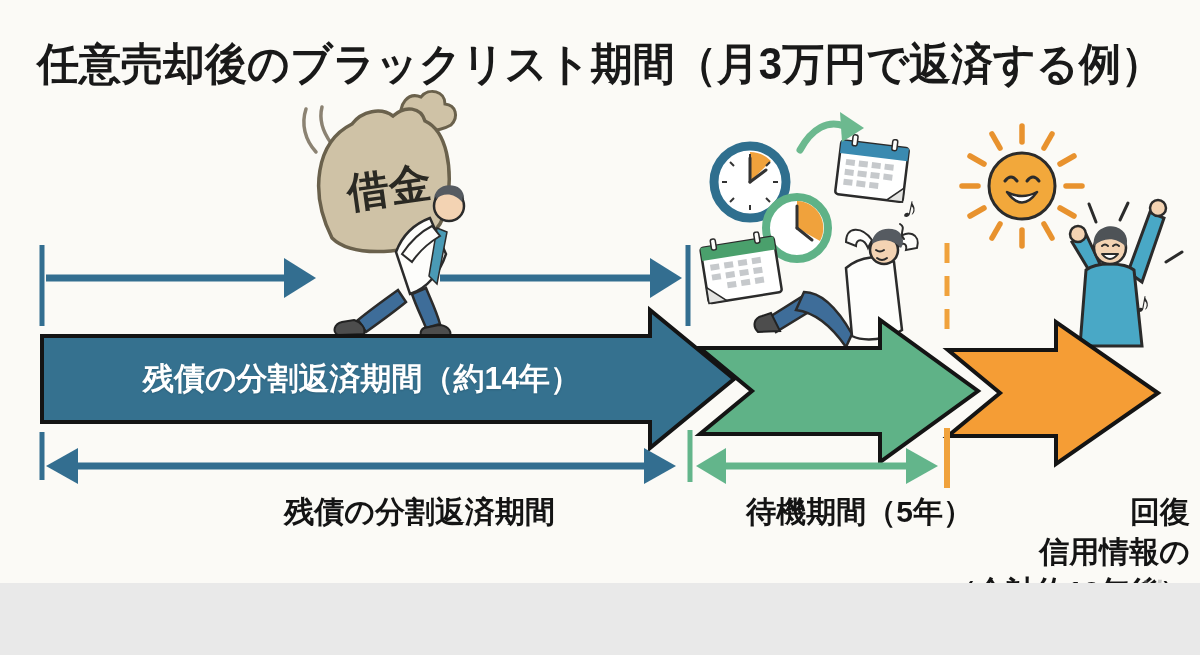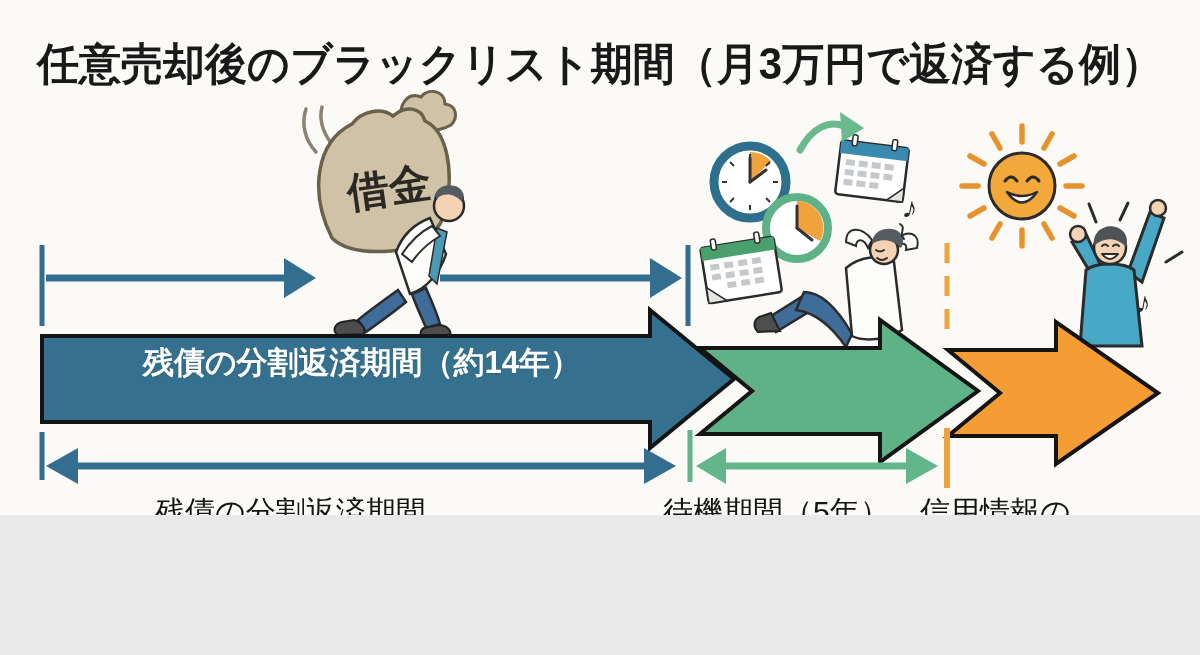--- a/index.html
+++ b/index.html
@@ -1,34 +1,34 @@
 <!DOCTYPE html>
 <html><head>
 <meta charset="utf-8">
 <style>
   html,body{margin:0;padding:0;background:#e9e9e9;}
   .stage{
-    position:relative;width:1200px;height:515px;background:#fbfaf6;overflow:hidden;
+    position:relative;width:1200px;height:583px;background:#fbfaf6;overflow:hidden;
     font-family:"Liberation Sans","DejaVu Sans",sans-serif;color:#141414;
   }
   .stage svg{position:absolute;left:0;top:0;}
   .title{
     position:absolute;left:0;right:0;top:36px;text-align:center;
     font-size:42px;font-weight:900;letter-spacing:0px;color:#191919;
     transform:scaleY(1.05);
   }
   .arrow-label{
-    position:absolute;left:42px;top:320px;width:640px;height:86px;
+    position:absolute;left:42px;top:336px;width:640px;height:86px;
     display:flex;align-items:center;justify-content:center;
     color:#ffffff;font-size:31px;font-weight:800;white-space:nowrap;
     text-shadow:0 1px 2px rgba(0,0,0,.15);
   }
   .phase-label{
-    position:absolute;top:492px;text-align:left;
-    font-size:30px;font-weight:400;line-height:40px;color:#141414;
+    position:absolute;top:492px;text-align:right;
+    font-size:30px;font-weight:700;line-height:40px;color:#141414;
   }
   .phase-label span{display:block;}
   .pl1{left:155px;width:400px;}
   .pl2{left:663px;width:310px;}
   .pl3{left:920px;width:270px;}
   .sack-label{
     position:absolute;left:334px;top:160px;width:110px;text-align:center;
     font-size:42px;font-weight:800;color:#2a2923;transform:rotate(-8deg);
     white-space:nowrap;
   }
@@ -221,20 +221,20 @@
 
   <div class="phase-label pl1">
     <span>残債の分割返済期間</span>
   </div>
 
   <div class="phase-label pl2">
     <span>待機期間（5年）</span>
   </div>
 
   <div class="phase-label pl3">
+    <span>回復</span>
     <span>信用情報の</span>
-    <span>回復</span>
     <span>（合計約19年後）</span>
   </div>
 
   <div class="watermark">乂</div>
 
 </div>
 
 </body></html>

